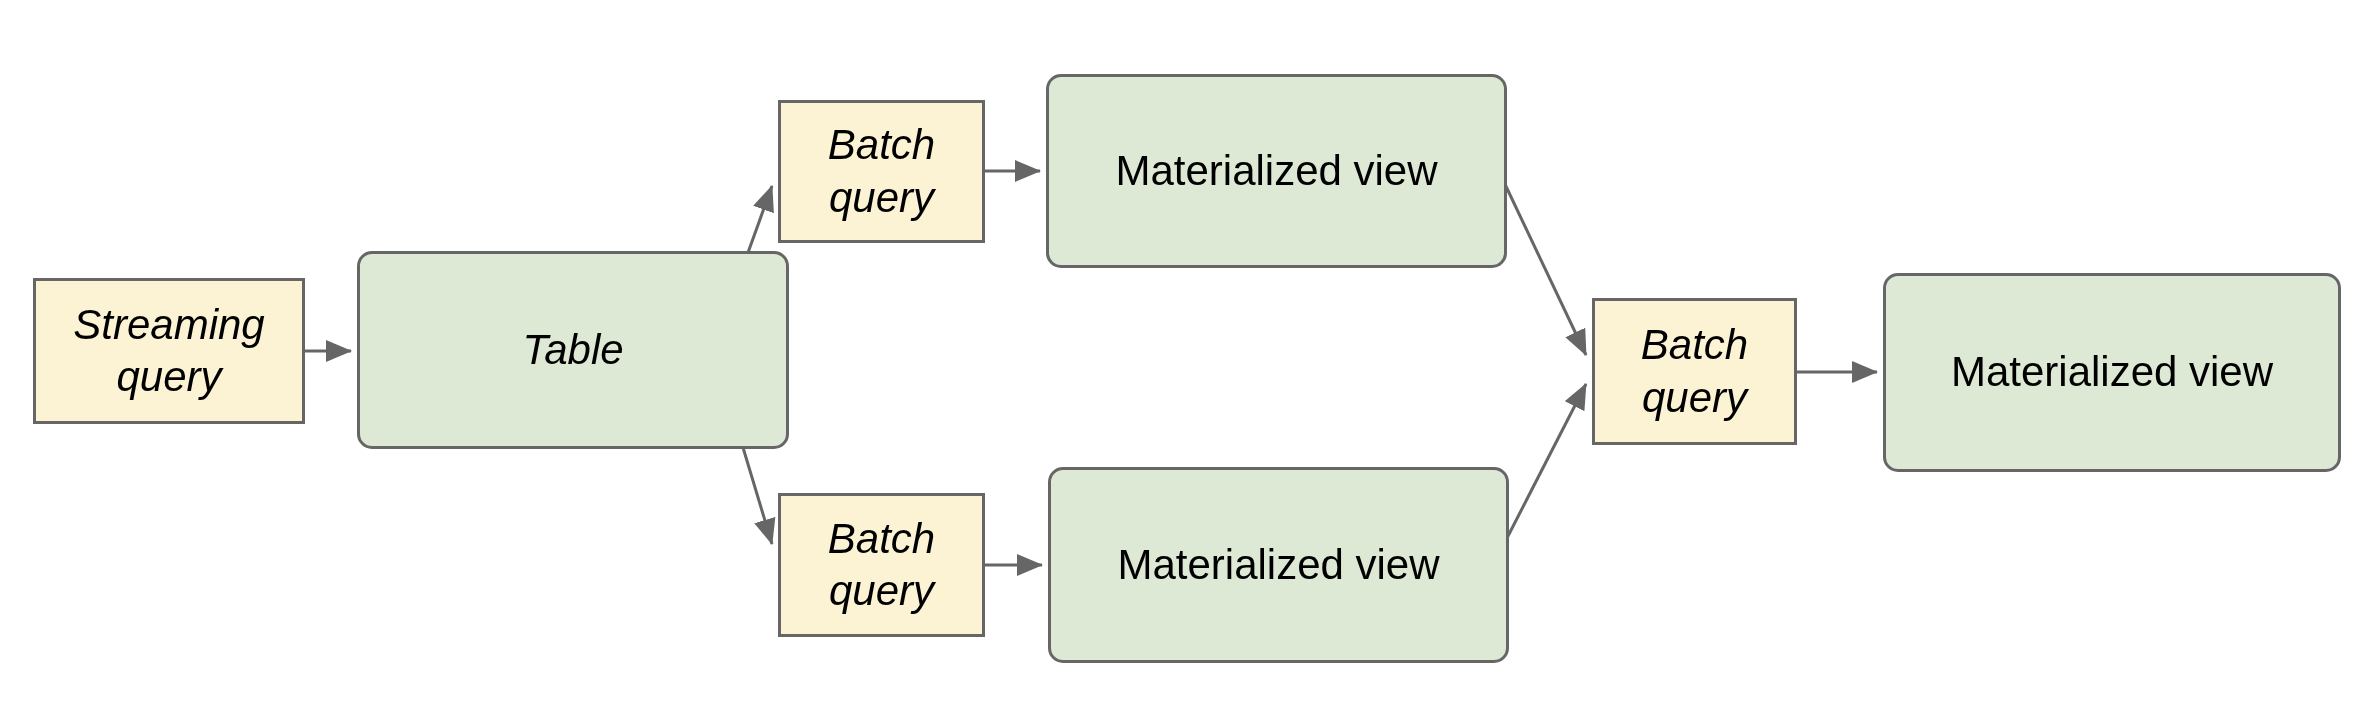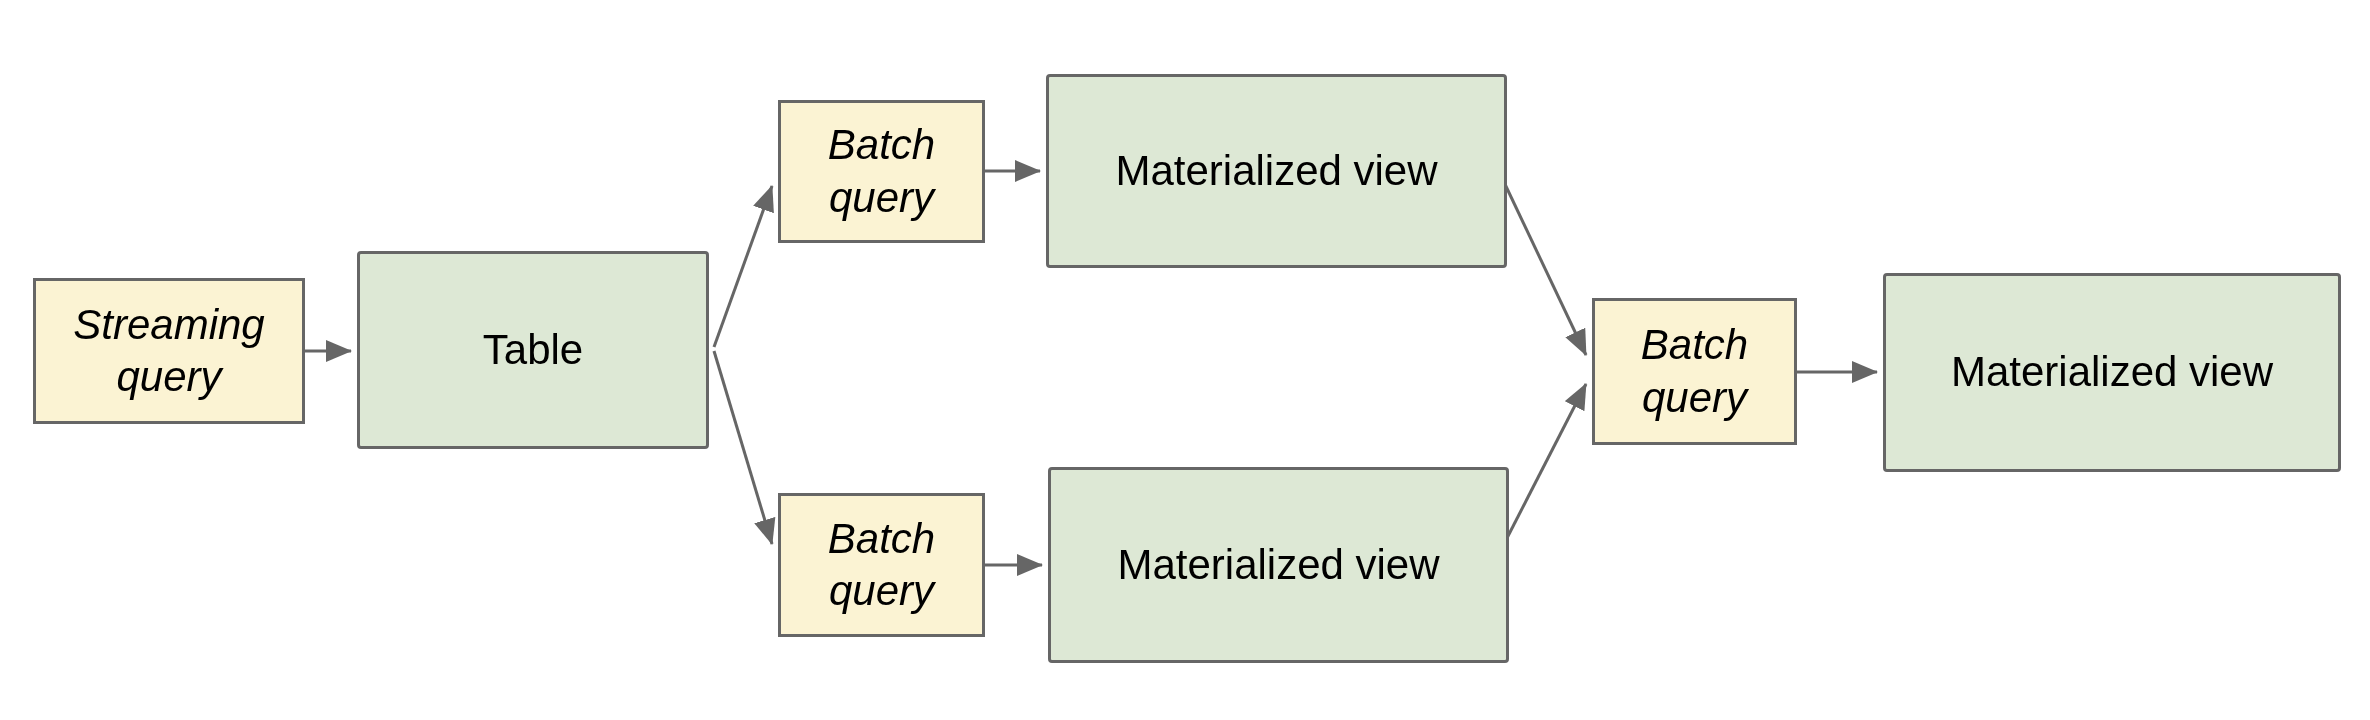--- a/index.html
+++ b/index.html
@@ -39,26 +39,26 @@
     line-height: 1.25;
   }
   .node.query {
     background: var(--query-fill, #FBF3D3);
     border: 3px solid var(--node-border, #666666);
     font-style: italic;
   }
   .node.store {
     background: var(--store-fill, #DDE8D5);
     border: 3px solid var(--node-border, #666666);
-    border-radius: 4px;
+    border-radius: 15px;
   }
   .label .line { display: block; }
 
   #n-streaming-query   { left: 33px;   top: 278px; width: 272px; height: 146px; }
-  #n-table             { left: 357px;  top: 251px; width: 352px; height: 198px; }
+  #n-table             { left: 357px;  top: 251px; width: 432px; height: 198px; font-style: italic; }
   #n-batch-query-top   { left: 778px;  top: 100px; width: 207px; height: 143px; }
   #n-mat-view-top      { left: 1046px; top: 74px;  width: 461px; height: 194px; }
   #n-batch-query-bottom{ left: 778px;  top: 493px; width: 207px; height: 144px; }
   #n-mat-view-bottom   { left: 1048px; top: 467px; width: 461px; height: 196px; }
   #n-batch-query-right { left: 1592px; top: 298px; width: 205px; height: 147px; }
   #n-mat-view-right    { left: 1883px; top: 273px; width: 458px; height: 199px; }
 </style>
 </head>
 <body>
 

